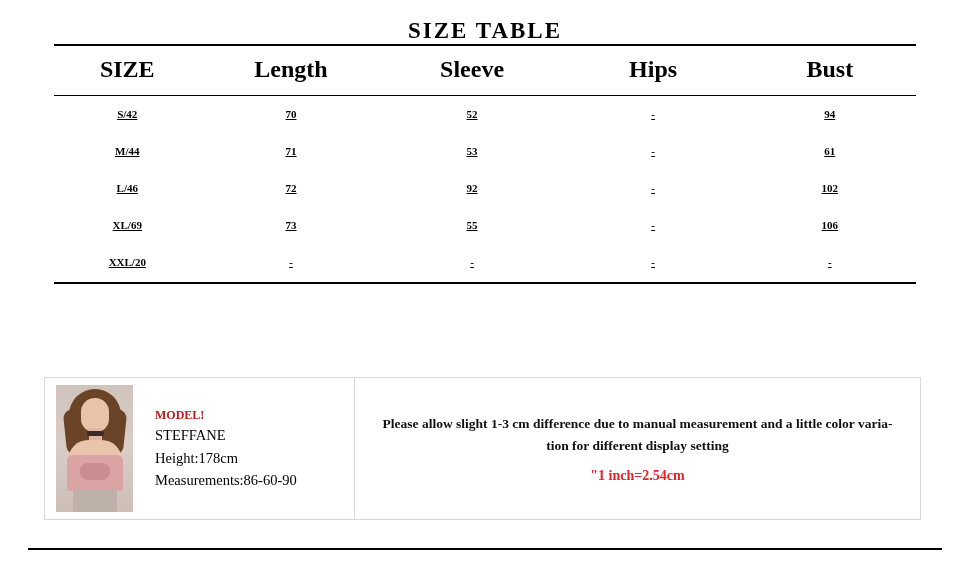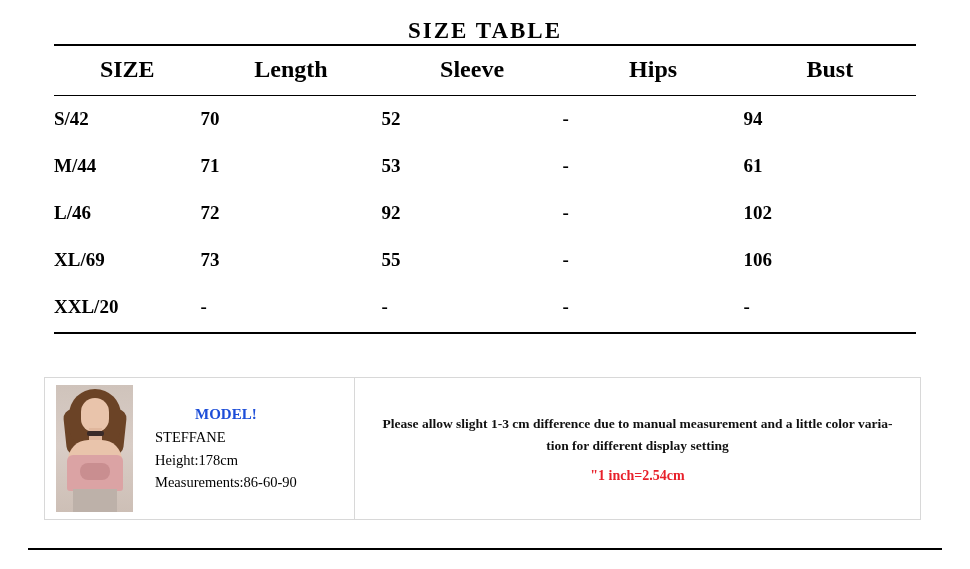--- a/index.html
+++ b/index.html
@@ -46,24 +46,25 @@
     font-family: "Liberation Serif", serif;
     font-weight: bold;
     font-size: 24px;
     padding: 10px 0 12px 0;
     text-align: center;
     border-top: 2px solid #000;
     border-bottom: 1px solid #000;
   }
   table.size-table tbody td {
     font-family: "Liberation Serif", serif;
-    font-size: 19px;
-    font-weight: bold;
-    text-align: left;
+    font-size: 11px;
+    font-weight: bold;
+    text-align: center;
     padding: 12px 0 13px 0;
+    text-decoration: underline;
   }
   table.size-table tbody tr:last-child td {
     border-bottom: 2px solid #000;
     padding-bottom: 14px;
   }
   
   col.c-size   { width: 17%; }
   col.c-length { width: 21%; }
   col.c-sleeve { width: 21%; }
   col.c-hips   { width: 21%; }
@@ -171,25 +172,24 @@
     position: absolute;
     left: 17px; top: 104px;
     width: 44px; height: 25px;
     background: #bdb1a9;
   }
   .model-text {
     padding-left: 22px;
     line-height: 1.55;
   }
   .model-label {
-    color: #1d4ed8;
-    font-weight: bold;
-    font-size: 15px;
-    font-family: "Liberation Serif", serif;
-    margin-left: 40px;
+    color: #b91c1c;
+    font-weight: bold;
+    font-size: 12px;
+    font-family: "Liberation Serif", serif;
   }
   .model-line {
     font-size: 14.5px;
     font-family: "Liberation Serif", serif;
     color: #000000;
   }
   .panel-right {
     flex: 1;
     display: flex;
     flex-direction: column;

